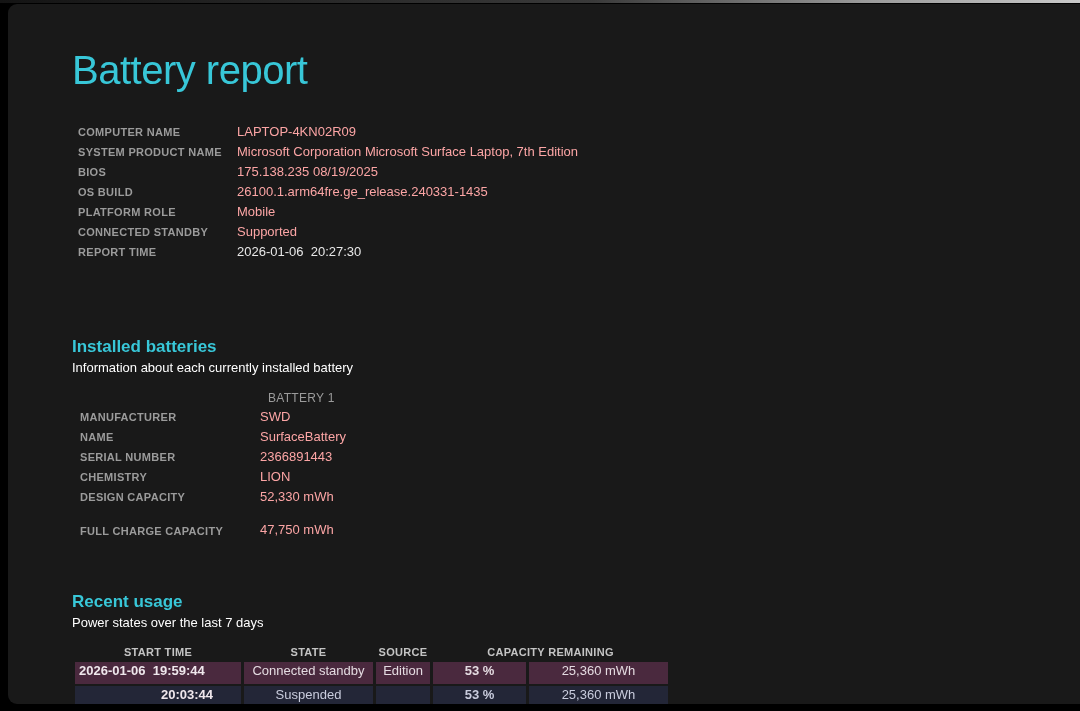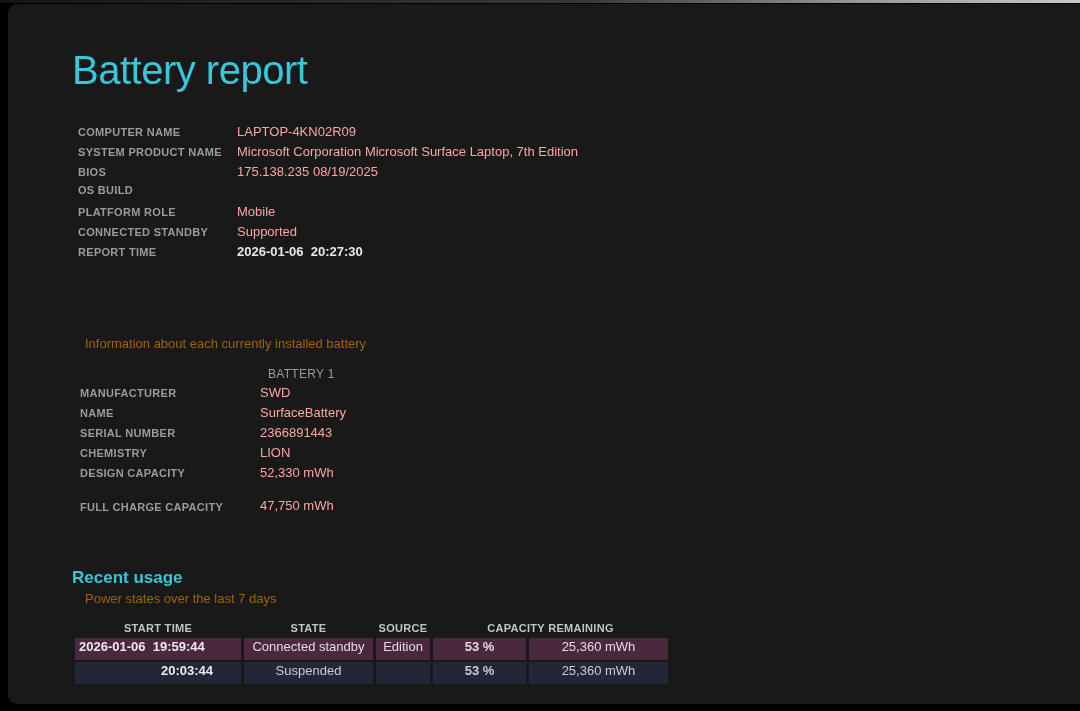--- a/index.html
+++ b/index.html
@@ -34,26 +34,26 @@
 
   
   .info-table { margin-top: 28px; }
   .info-row { display: flex; align-items: baseline; height: 20px; }
   .info-label {
     width: 165px; padding-left: 6px; flex: none;
     font-size: 11px; font-weight: bold; letter-spacing: 0.3px;
     color: #9b9b9b; text-transform: uppercase;
   }
   .info-value { font-size: 13px; color: #fca5a5; white-space: pre; }
-  .info-value.bold { font-weight: bold; color: #e8e8e8; }
+  .info-value.bold { font-weight: normal; color: #e8e8e8; }
 
   .section-heading {
     font-size: 17px; font-weight: 600; color: #38c7d8; line-height: 22px;
   }
-  .section-subtitle { font-size: 13px; color: #a16207; margin-top: 2px; margin-left: 13px; }
+  .section-subtitle { font-size: 13px; color: #ffffff; margin-top: 2px; }
 
   .installed-section { margin-top: 72px; }
   .battery-table { margin-top: 16px; }
   .battery-table .info-label { width: 188px; padding-left: 8px; }
   .battery-col-header {
     padding-left: 196px;
     font-size: 12px; font-weight: normal; letter-spacing: 0.3px;
     color: #9b9b9b; height: 18px; text-transform: uppercase;
   }
   .battery-table .info-row.group-break { margin-top: 8px; align-items: flex-end; }
@@ -103,36 +103,38 @@
       <div class="info-row">
         <span class="info-label">SYSTEM PRODUCT NAME</span>
         <span class="info-value">Microsoft Corporation Microsoft Surface Laptop, 7th Edition</span>
       </div>
       <div class="info-row">
         <span class="info-label">BIOS</span>
         <span class="info-value">175.138.235 08/19/2025</span>
       </div>
       <div class="info-row">
         <span class="info-label">OS BUILD</span>
+        <span class="info-value">26100.1.arm64fre.ge_release.240331-1435</span>
       </div>
       <div class="info-row">
         <span class="info-label">PLATFORM ROLE</span>
         <span class="info-value">Mobile</span>
       </div>
       <div class="info-row">
         <span class="info-label">CONNECTED STANDBY</span>
         <span class="info-value">Supported</span>
       </div>
       <div class="info-row">
         <span class="info-label">REPORT TIME</span>
         <span class="info-value bold">2026-01-06  20:27:30</span>
       </div>
     </div>
 
     <div class="installed-section">
+      <h2 class="section-heading">Installed batteries</h2>
       <div class="section-subtitle">Information about each currently installed battery</div>
 
       <div class="info-table battery-table">
         <div class="battery-col-header">BATTERY 1</div>
         <div class="info-row">
           <span class="info-label">MANUFACTURER</span>
           <span class="info-value">SWD</span>
         </div>
         <div class="info-row">
           <span class="info-label">NAME</span>

